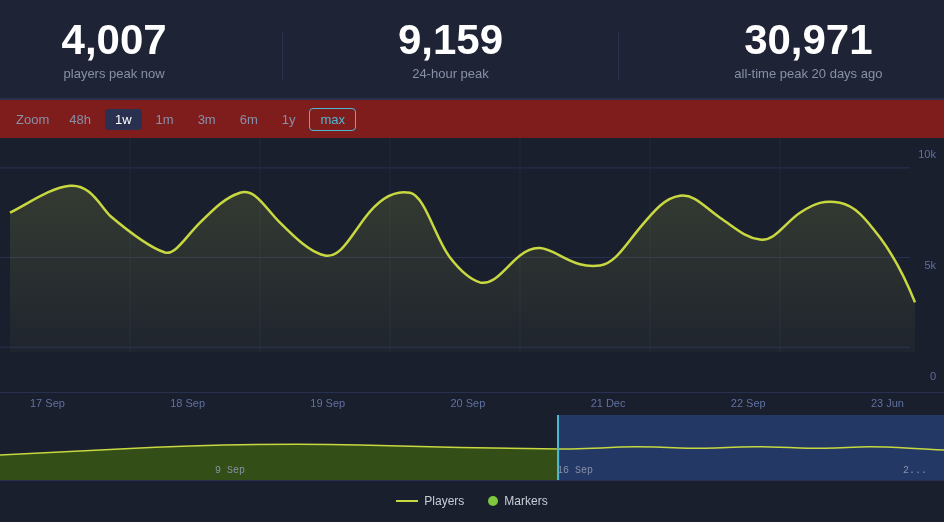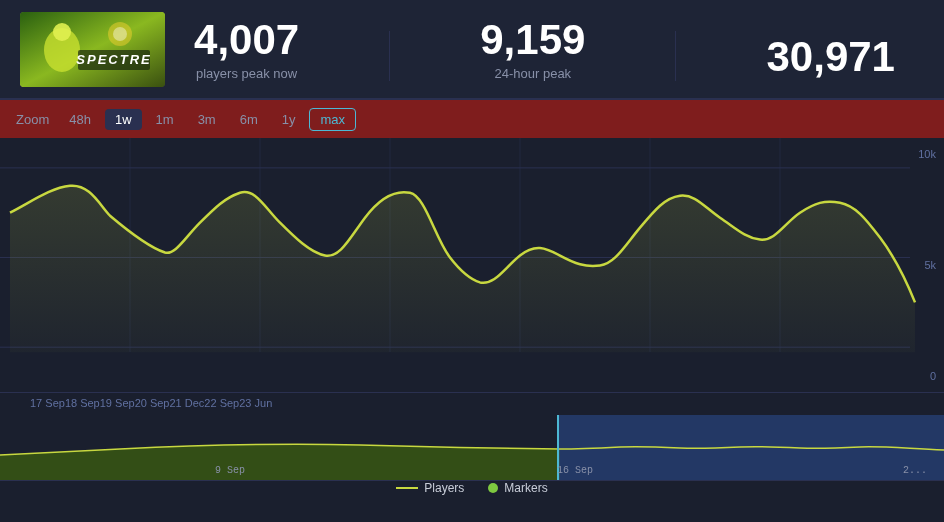--- a/index.html
+++ b/index.html
@@ -134,20 +134,21 @@
     }
     .y-label {
       font-size: 11px;
       color: #6070a0;
       text-align: right;
     }
 
     
     .x-axis {
       display: flex;
+      justify-content: space-between;
       padding: 4px 40px 4px 30px;
       background: #1a1f2e;
       height: 22px;
     }
     .x-label {
       font-size: 11px;
       color: #6070a0;
     }
 
     
@@ -160,21 +161,21 @@
     }
     .mini-chart-svg {
       width: 100%;
       height: 100%;
     }
 
     
     .legend {
       display: flex;
       justify-content: center;
-      align-items: flex-start;
+      align-items: flex-end;
       gap: 24px;
       height: 28px;
       background: #1a1f2e;
       border-top: 1px solid #2a3050;
     }
     .legend-item {
       display: flex;
       align-items: center;
       gap: 6px;
       font-size: 12px;
@@ -191,58 +192,35 @@
       border-radius: 50%;
       background: #7ec840;
     }
   </style>
 </head>
 <body>
 
 <div style="position:relative; width:944px; height:522px; overflow:hidden;">
 
   <div class="header">
-    <div class="game-image">
-      <div class="game-image-inner">
-
-        <svg width="145" height="75" viewBox="0 0 145 75">
-          <defs>
-            <linearGradient id="bg-grad" x1="0%" y1="0%" x2="100%" y2="100%">
-              <stop offset="0%" style="stop-color:#2a6010"></stop>
-              <stop offset="50%" style="stop-color:#8ab820"></stop>
-              <stop offset="100%" style="stop-color:#3a5010"></stop>
-            </linearGradient>
-          </defs>
-          <rect width="145" height="75" fill="url(#bg-grad)"></rect>
-
-          <ellipse cx="42" cy="38" rx="18" ry="22" fill="#c8e030" opacity="0.8"></ellipse>
-          <circle cx="42" cy="20" r="9" fill="#e0f050" opacity="0.9"></circle>
-
-          <rect x="58" y="38" width="72" height="20" fill="#1a2810" rx="2" opacity="0.7"></rect>
-          <text x="94" y="52" font-size="13" font-weight="900" fill="#ffffff" text-anchor="middle" font-style="italic" letter-spacing="2">SPECTRE</text>
-
-          <circle cx="100" cy="22" r="12" fill="#f0d030" opacity="0.5"></circle>
-          <circle cx="100" cy="22" r="7" fill="#ffffff" opacity="0.4"></circle>
-        </svg>
-      </div>
-    </div>
 
     <div class="stats-container">
       <div class="stat-block">
         <div class="stat-value">4,007</div>
         <div class="stat-label">players peak now</div>
       </div>
       <div class="stat-divider"></div>
       <div class="stat-block">
         <div class="stat-value">9,159</div>
         <div class="stat-label">24-hour peak</div>
       </div>
       <div class="stat-divider"></div>
       <div class="stat-block">
         <div class="stat-value">30,971</div>
+        <div class="stat-label">all-time peak 20 days ago</div>
       </div>
     </div>
   </div>
 
   <div class="steamdb-credit">SteamDB.info</div>
 
   <div class="chart-controls">
     <span class="zoom-label">Zoom</span>
     <button class="zoom-btn">48h</button>
     <button class="zoom-btn active-dark">1w</button>

